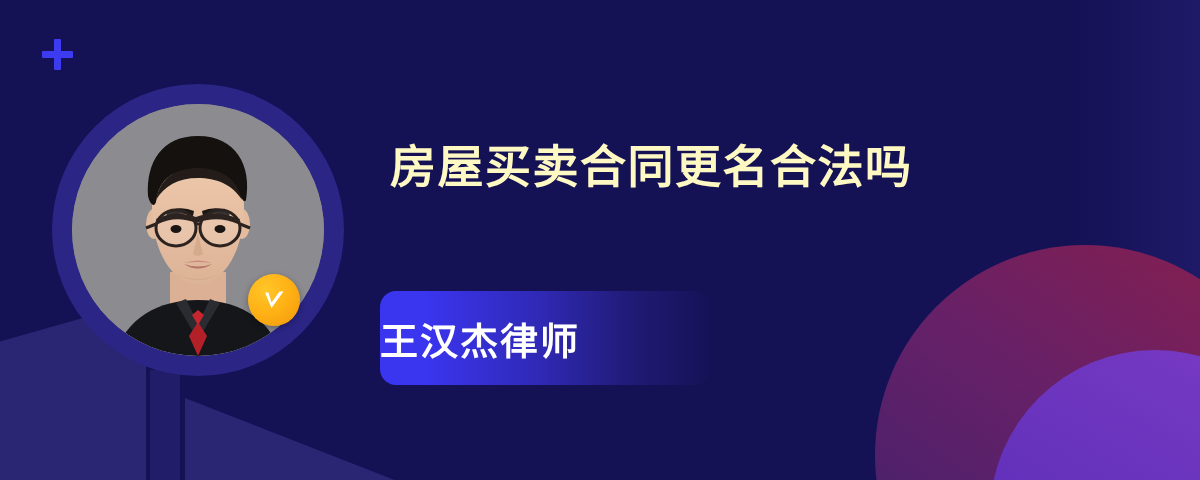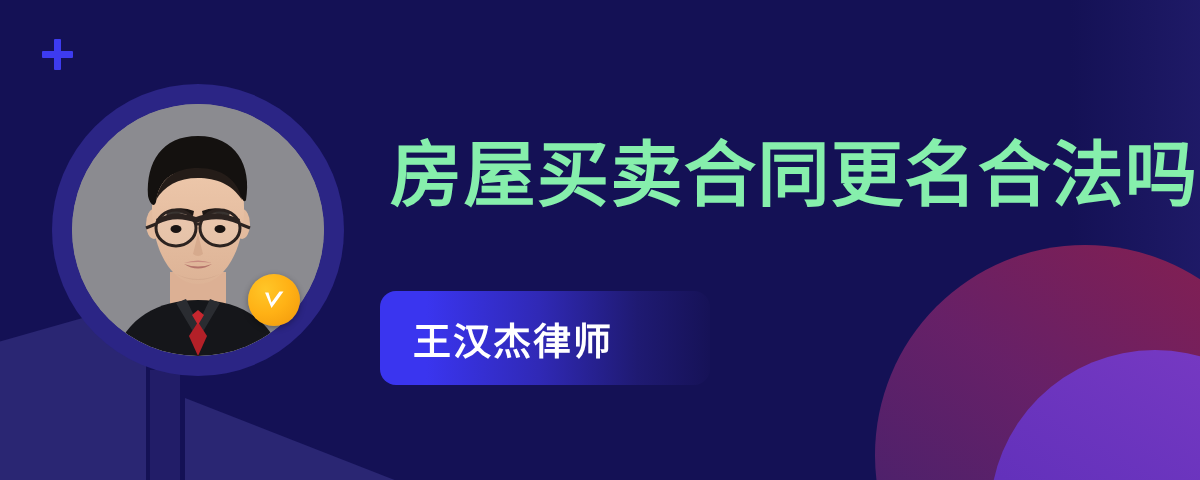--- a/index.html
+++ b/index.html
@@ -170,43 +170,42 @@
     position: absolute;
     left: 390px;
     top: 0;
     width: 780px;
     height: 480px;
   }
 
   .headline {
     position: absolute;
     left: 0;
-    top: 139px;
+    top: 131px;
     margin: 0;
-    font-size: 72px;
+    font-size: 46px;
     line-height: 72px;
     font-weight: bold;
     letter-spacing: 1.5px;
-    color: #86efac;
+    color: #fef9c3;
     white-space: nowrap;
   }
 
   .name-badge {
     position: absolute;
     left: -10px;
     top: 291px;
     width: 330px;
     height: 94px;
     border-radius: 16px;
     background: linear-gradient(to right, #3a35ef 0%, #3a35ef 14%, #3029b6 48%, #1f1a72 78%, #161257 100%);
     display: flex;
     align-items: center;
   }
   .name-badge-label {
-    margin-left: 33px;
     font-size: 38px;
     font-weight: bold;
     letter-spacing: 2px;
     color: #ffffff;
     white-space: nowrap;
   }
 </style>
 </head>
 <body>
 

